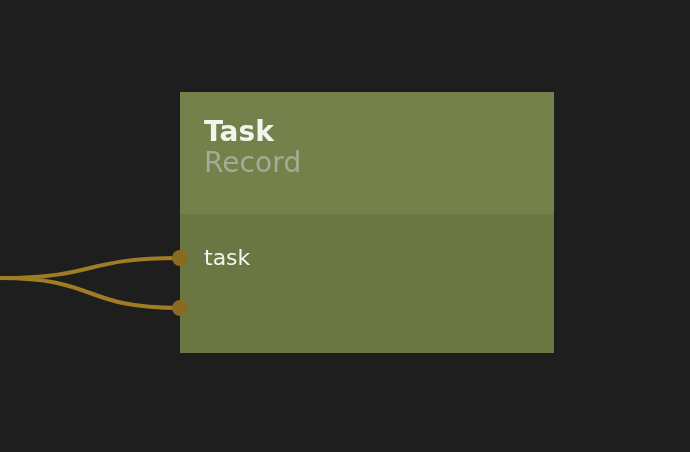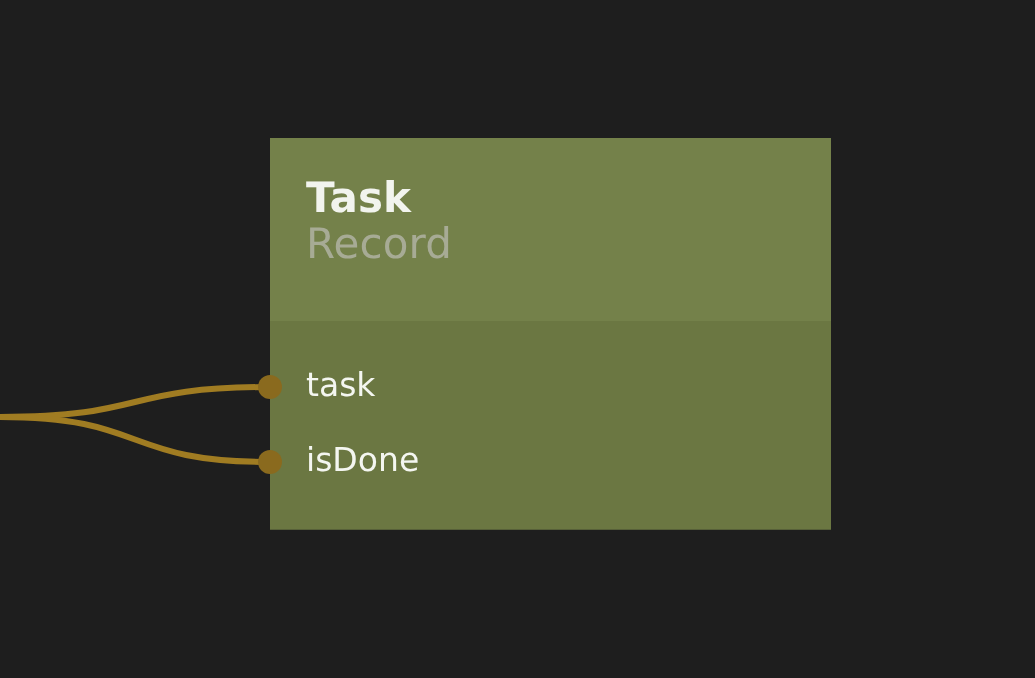--- a/index.html
+++ b/index.html
@@ -109,18 +109,17 @@
 
     <div class="node-body" style="background: rgb(107, 119, 66);">
 
       <div class="field-row row-0">
         <span class="port-dot" style="background: rgb(138, 106, 30);"></span>
         <span class="field-label">task</span>
       </div>
 
       <div class="field-row row-1">
         <span class="port-dot" style="background: rgb(138, 106, 30);"></span>
-        <span class="field-label">isDone</span>
       </div>
 
     </div>
   </div>
 </div>
 
 </body></html>

